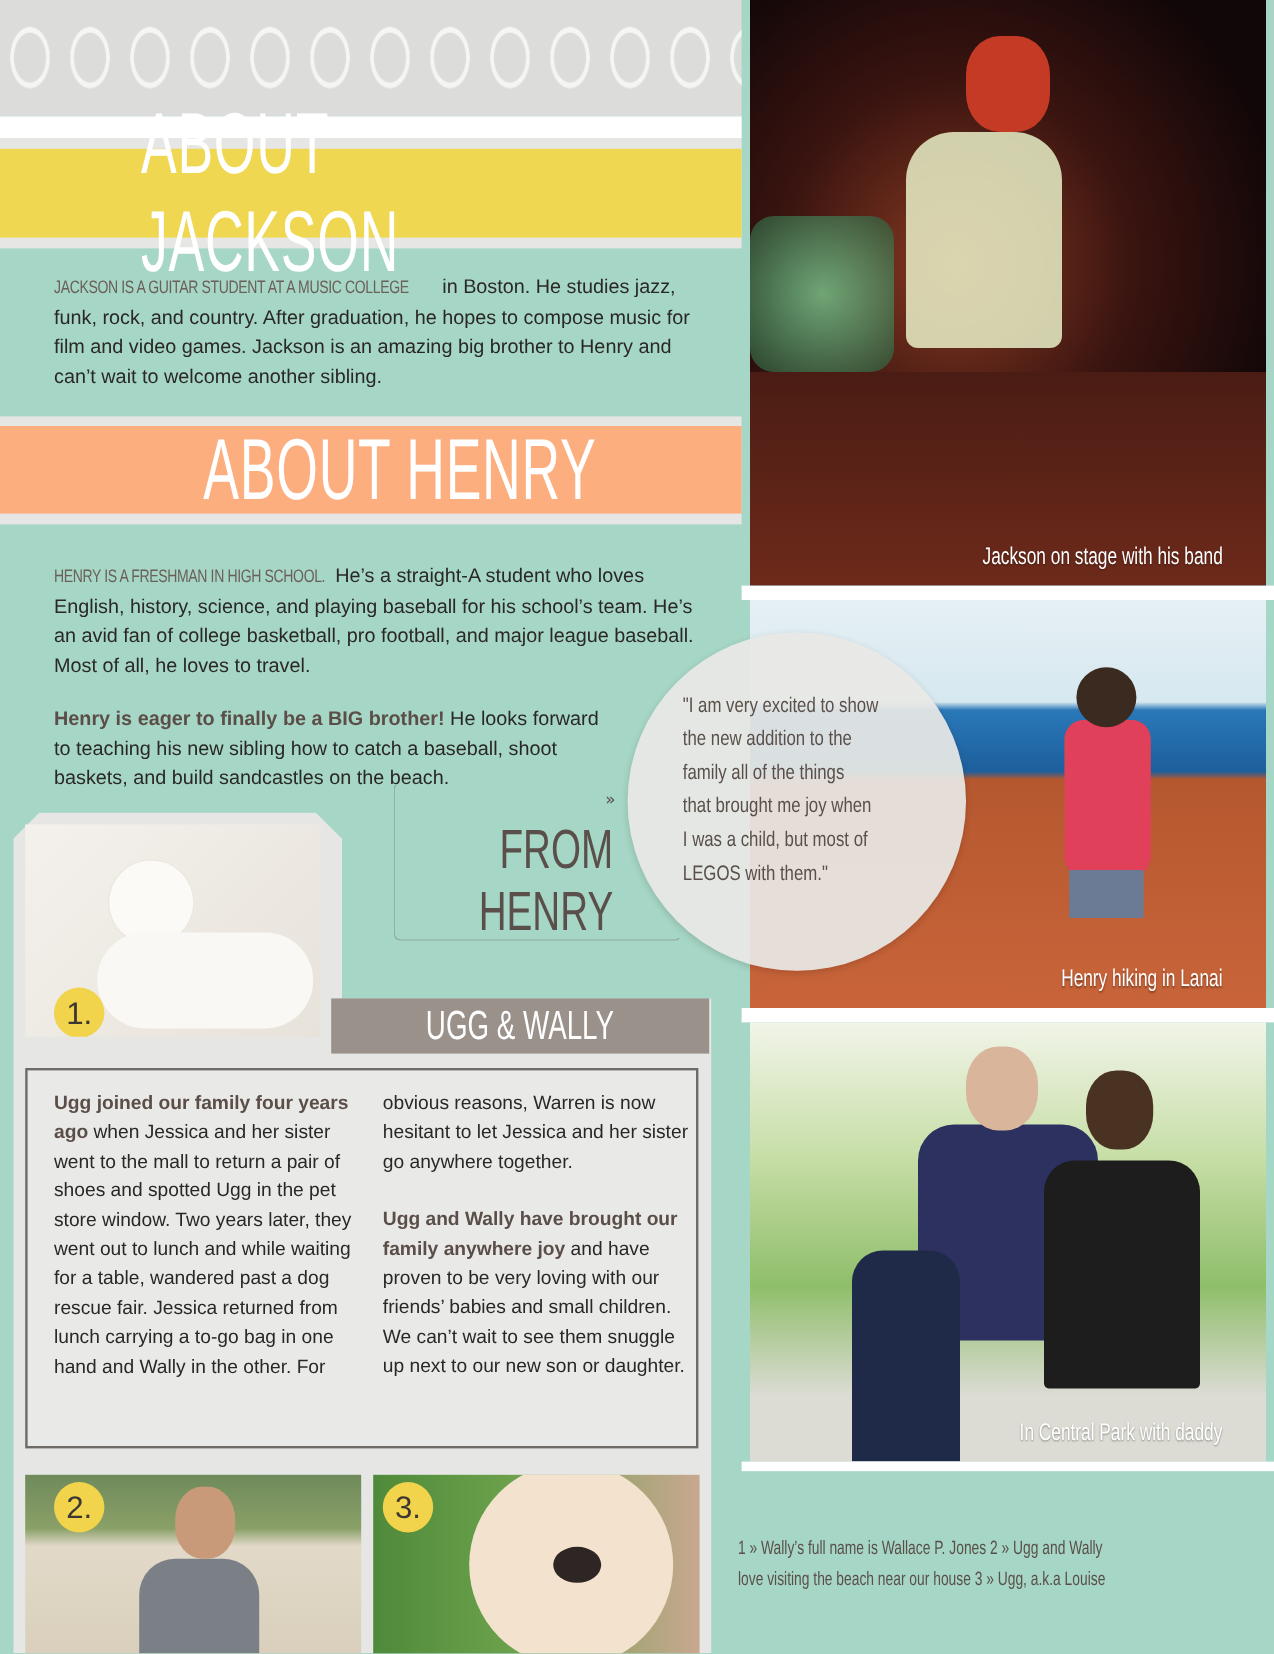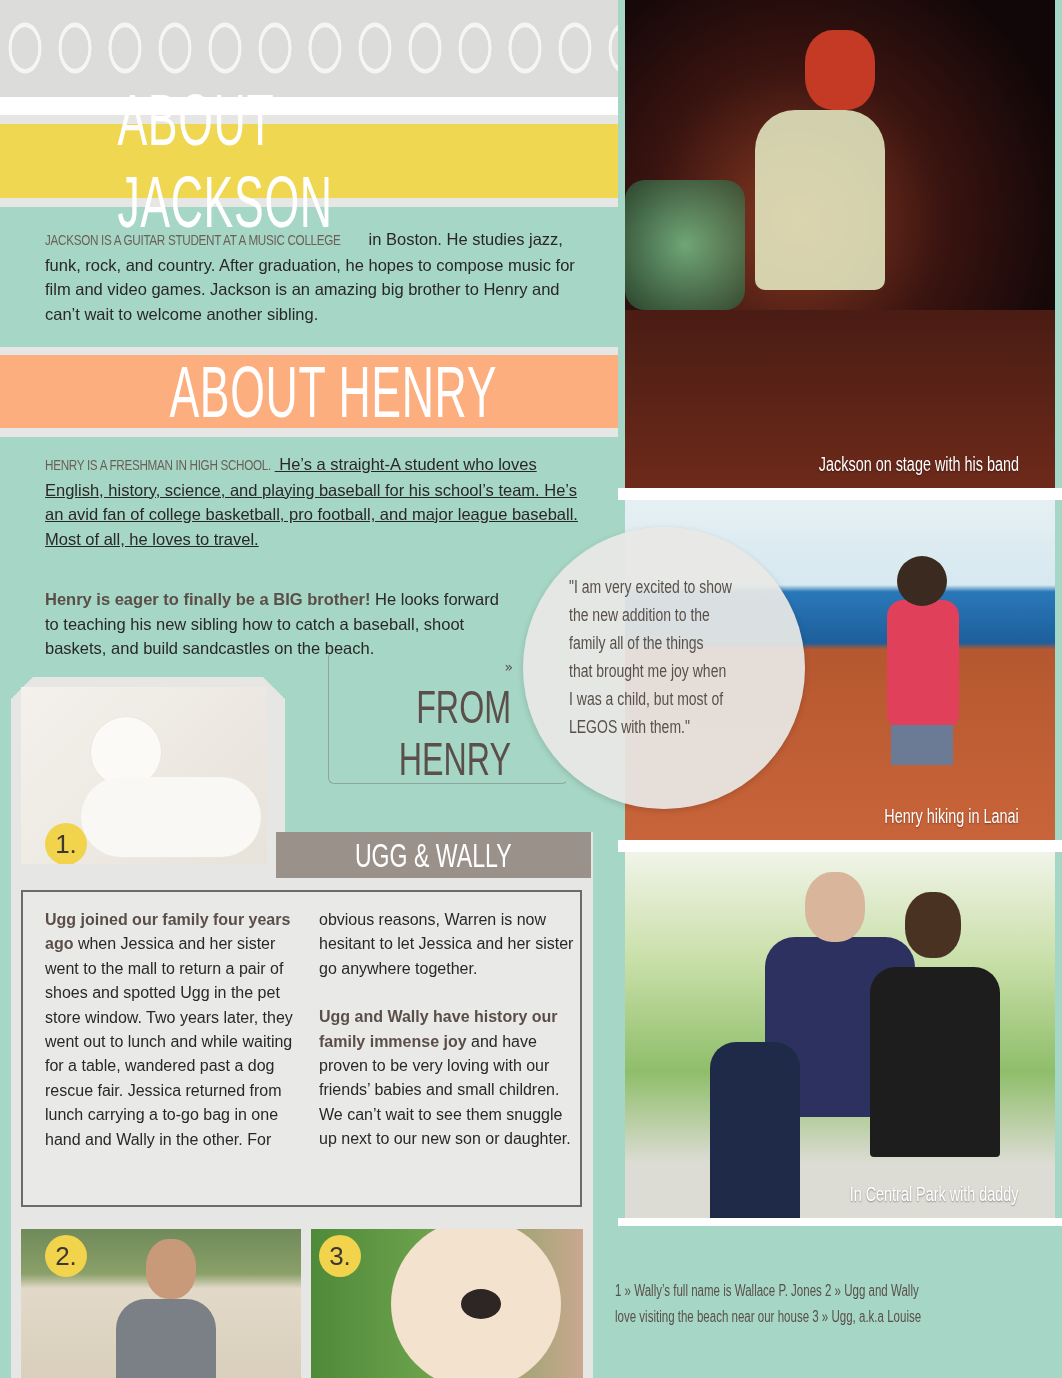--- a/index.html
+++ b/index.html
@@ -105,21 +105,21 @@
 <div class="abs body-text" style="left:45px; top:227px; width:540px;">
   <span class="lead-caps"><span class="lead-caps-inner">JACKSON IS A GUITAR STUDENT AT A MUSIC COLLEGE</span></span><span> in Boston. He studies jazz, funk, rock, and country. After graduation, he hopes to compose music for film and video games. Jackson is an amazing big brother to Henry and can’t wait to welcome another sibling.</span>
 </div>
 
 <div class="abs banner-wrap" style="top:347px; height:90px;">
   <div class="banner" style="top:8px; height:73px; background:#fcae7f; font-size:72px;padding-left:48px;">
     <span class="banner-text">ABOUT HENRY</span>
   </div>
 </div>
 
-<div class="abs body-text" style="left:45px; top:452px; width:540px;text-decoration:underline;">
+<div class="abs body-text" style="left:45px; top:468px; width:540px;">
   <span class="lead-caps"><span class="lead-caps-inner">HENRY IS A FRESHMAN IN HIGH SCHOOL.</span></span><span> He’s a straight-A student who loves English, history, science, and playing baseball for his school’s team. He’s an avid fan of college basketball, pro football, and major league baseball. Most of all, he loves to travel.</span>
 </div>
 <div class="abs body-text" style="left:45px; top:587px; width:470px;">
   <span class="bold-lead">Henry is eager to finally be a BIG brother!</span><span> He looks forward to teaching his new sibling how to catch a baseball, shoot baskets, and build sandcastles on the beach.</span>
 </div>
 
 <div class="abs photo" style="left:625px; top:0; width:430px; height:488px; background: radial-gradient(ellipse at 40% 45%, #8a3b22 0%, #3a1410 40%, #120708 75%);">
   <div style="position:absolute; left:130px; top:110px; width:130px; height:180px; background:#e9f0c8; border-radius:40px 40px 10px 10px; opacity:.85;"></div>
   <div style="position:absolute; left:180px; top:30px; width:70px; height:80px; background:#c43a24; border-radius:40%;"></div>
   <div style="position:absolute; left:0; top:180px; width:120px; height:130px; background:radial-gradient(circle, #7fe0a0, #2b5a3a); opacity:.7; border-radius:20px;"></div>
@@ -178,21 +178,21 @@
 <div class="abs ugg-bar">
   <span>UGG &amp; WALLY</span>
 </div>
 
 <div class="abs story-box">
   <div class="story-col" style="left:22px;">
     <span class="bold-lead">Ugg joined our family four years ago</span><span> when Jessica and her sister went to the mall to return a pair of shoes and spotted Ugg in the pet store window. Two years later, they went out to lunch and while waiting for a table, wandered past a dog rescue fair. Jessica returned from lunch carrying a to-go bag in one hand and Wally in the other. For</span>
   </div>
   <div class="story-col" style="left:296px; width:255px;">
     <div>obvious reasons, Warren is now hesitant to let Jessica and her sister go anywhere together.</div>
-    <div style="margin-top:24px;"><span class="bold-lead">Ugg and Wally have history our family immense joy</span><span> and have proven to be very loving with our friends’ babies and small children. We can’t wait to see them snuggle up next to our new son or daughter.</span></div>
+    <div style="margin-top:24px;"><span class="bold-lead">Ugg and Wally have brought our family anywhere joy</span><span> and have proven to be very loving with our friends’ babies and small children. We can’t wait to see them snuggle up next to our new son or daughter.</span></div>
   </div>
 </div>
 
 <div class="abs photo" style="left:21px; top:1229px; width:280px; height:149px; background:linear-gradient(#6f8a5a 0%, #8aa068 30%, #e2d9c8 40%, #d9cfbc 100%);">
   <div style="position:absolute; left:95px; top:70px; width:100px; height:79px; background:#7b7f86; border-radius:30px 30px 0 0;"></div>
   <div style="position:absolute; left:125px; top:10px; width:50px; height:60px; background:#c99a7a; border-radius:45%;"></div>
   <div class="badge" style="left:24px; top:6px;">2.</div>
 </div>
 
 <div class="abs photo" style="left:311px; top:1229px; width:272px; height:149px; background:linear-gradient(90deg, #4f8a3a 0%, #6aa04a 40%, #c8a890 100%);">

